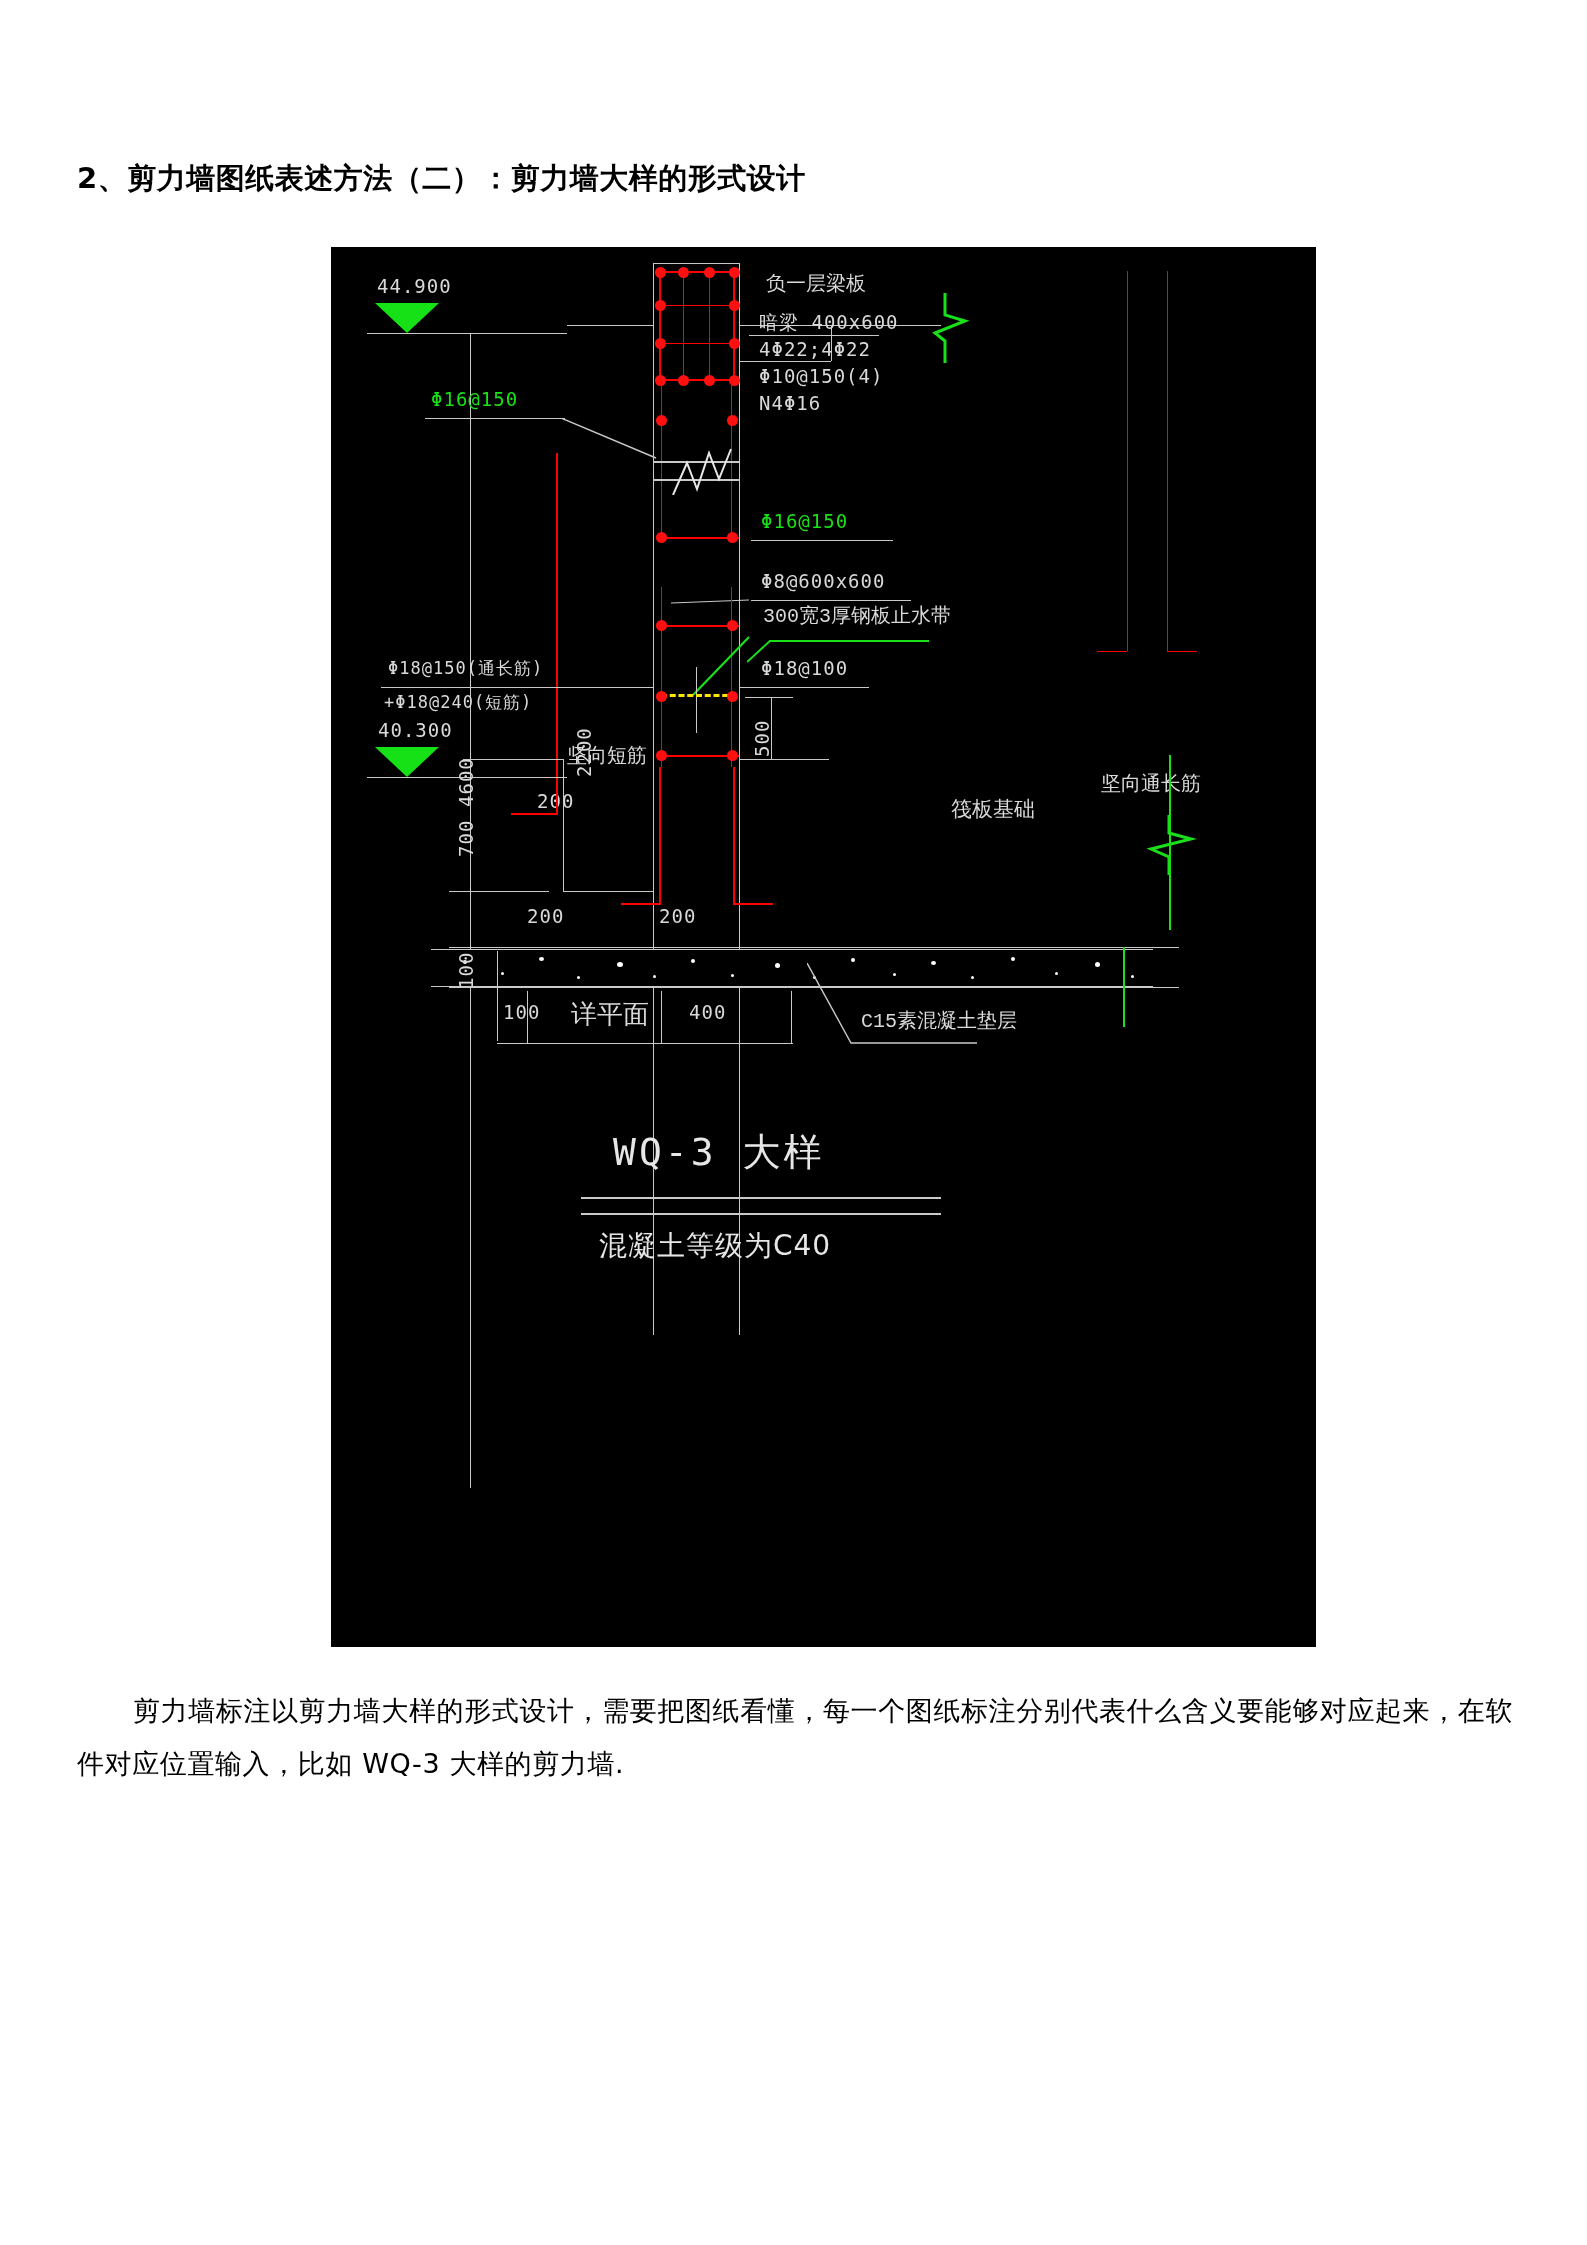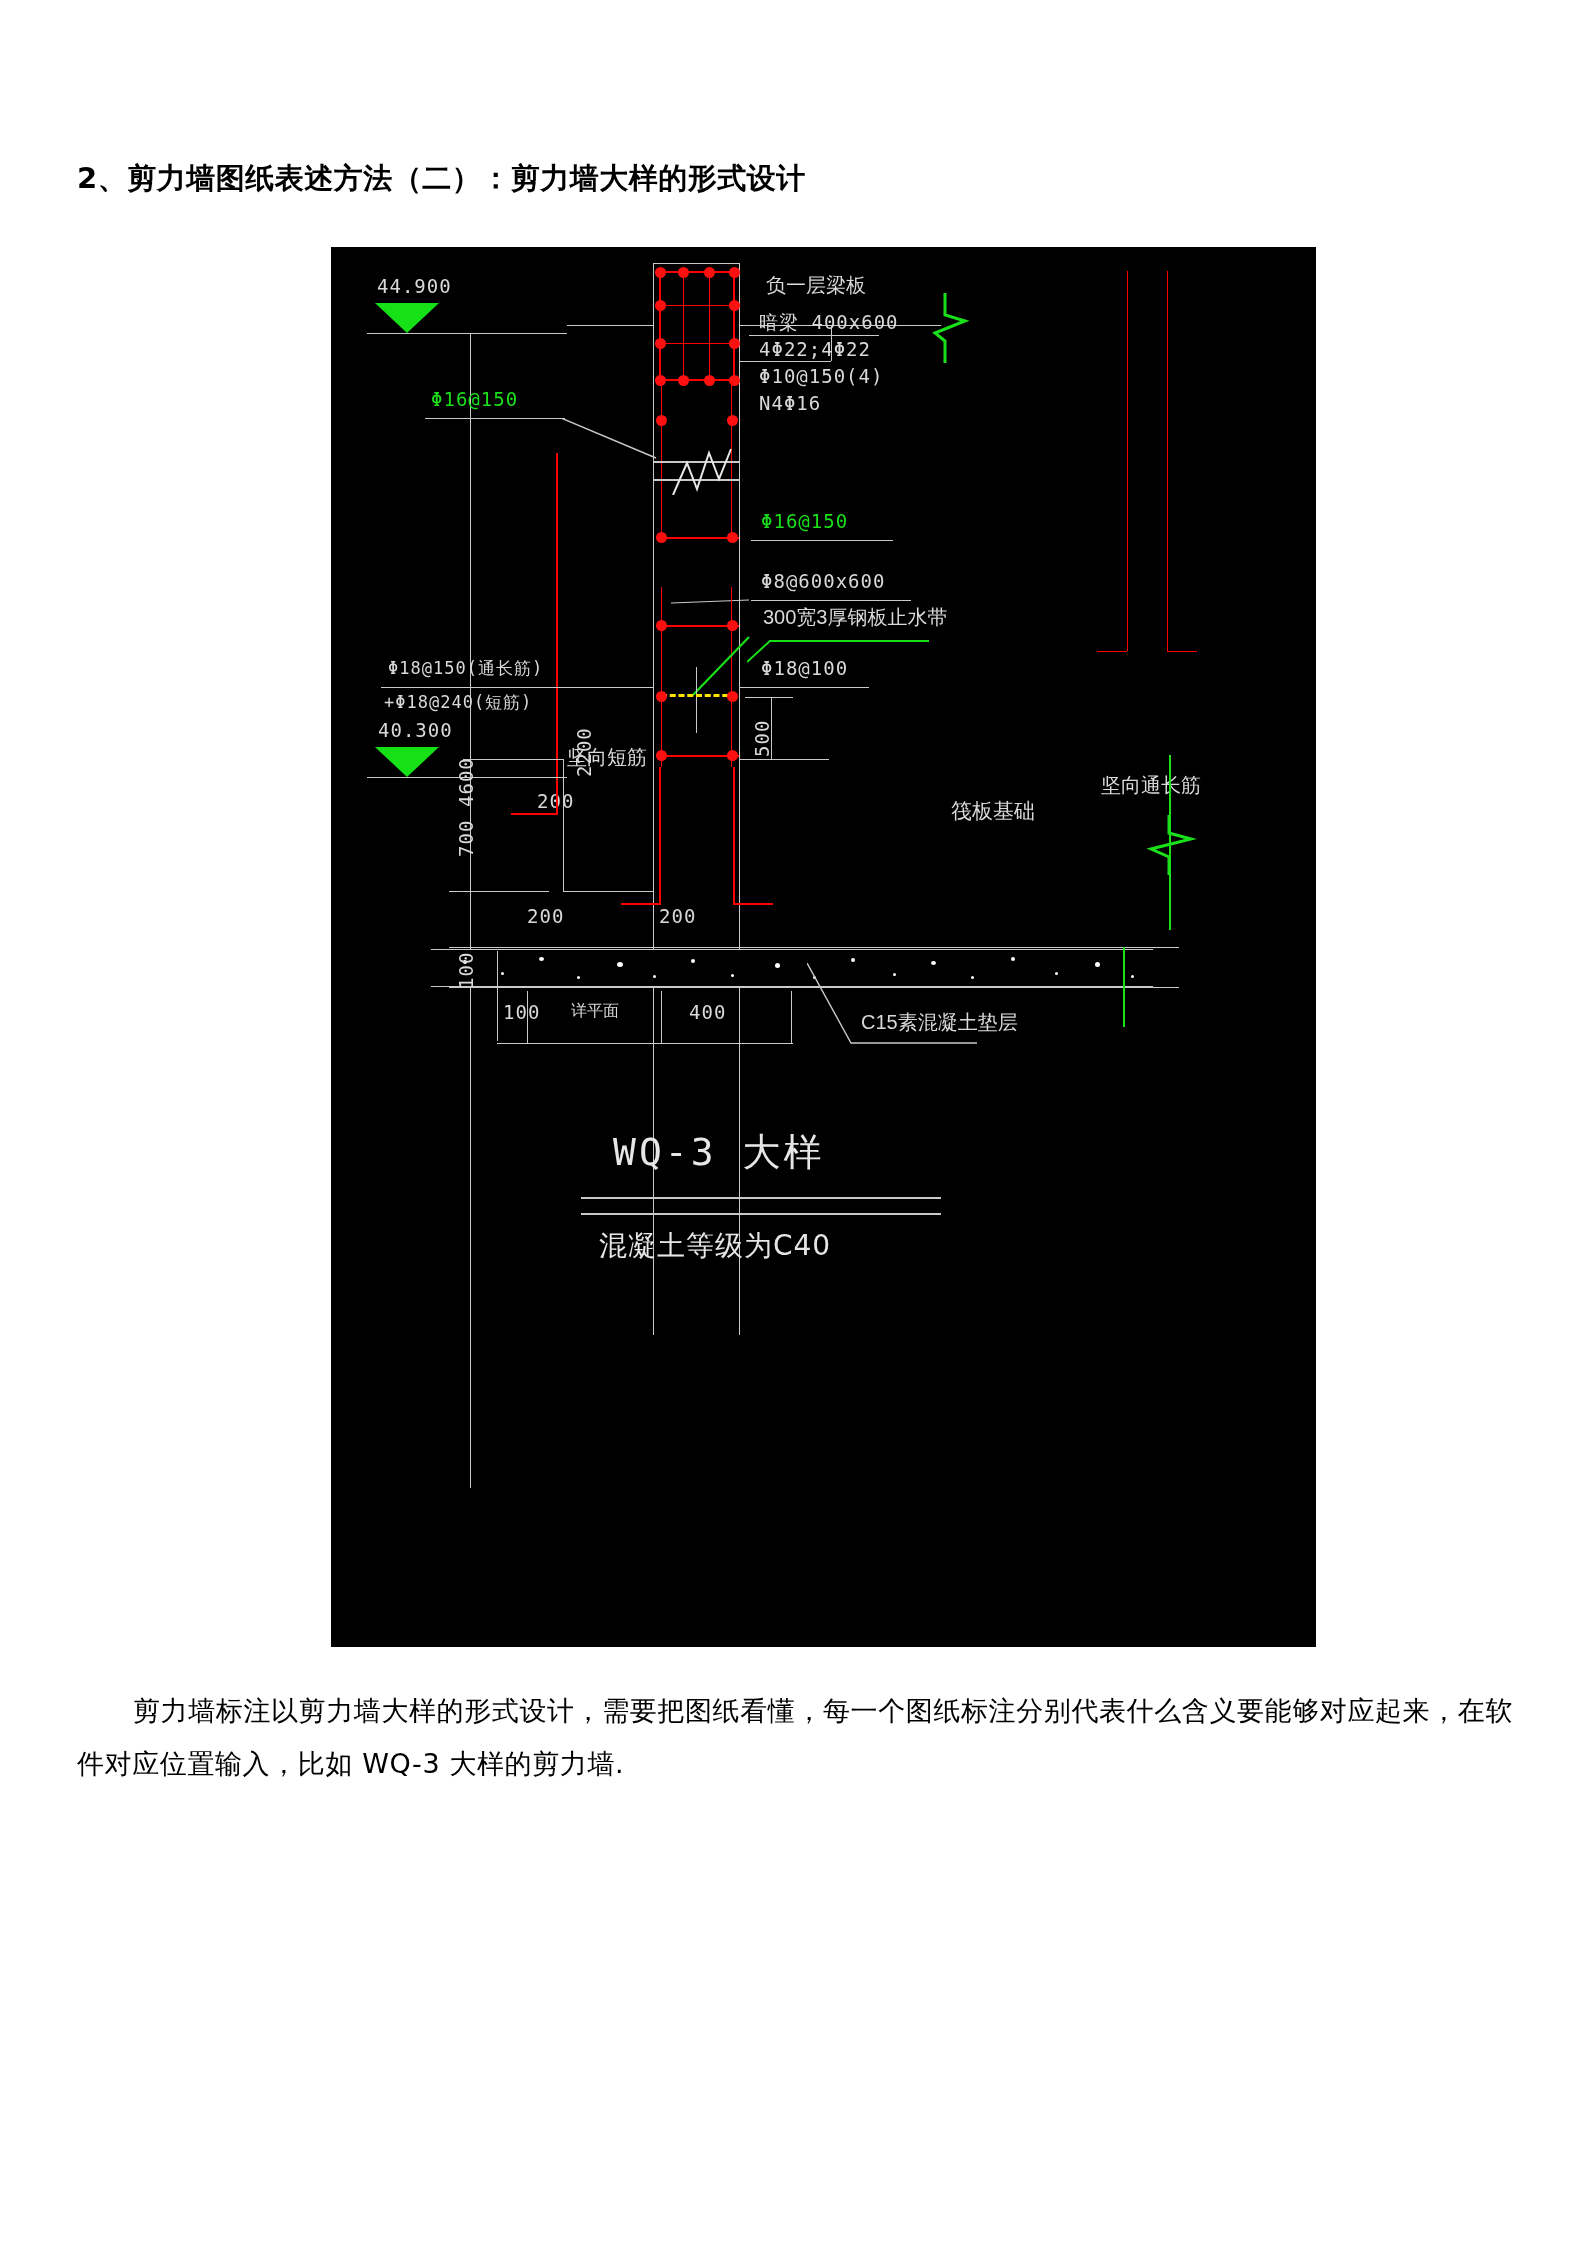--- a/index.html
+++ b/index.html
@@ -50,21 +50,21 @@
 
   .lbl {
     position: absolute;
     color: #d9d9d9;
     font-family: "DejaVu Sans Mono", monospace;
     font-size: 19px;
     white-space: nowrap;
     letter-spacing: 1px;
     line-height: 1;
   }
-  .lbl.cjk { font-family: Liberation Sans, sans-serif; letter-spacing:0px; }
+  .lbl.cjk { font-family: Liberation Mono, monospace; letter-spacing:0px; }
   .lbl.green { color:#19e019; }
   .lbl.small { font-size:17px; }
   .lbl.rot { transform-origin: 0 0; transform: rotate(-90deg); }
 
   .ln { position:absolute; background:#c9c9c9; }
   .ln.h { height:1px; }
   .ln.v { width:1px; }
   .ln.red { background:#ff0000; }
   .ln.grn { background:#19e019; }
 
@@ -328,21 +328,21 @@
 
       <div class="lbl rot" style="left:126px; top:742px;">100</div>
 
       <div class="ln v" style="left:166px; top:704px; height:90px;"></div>
       <div class="ln v" style="left:196px; top:744px; height:52px;"></div>
       <div class="ln v" style="left:330px; top:744px; height:52px;"></div>
       <div class="ln v" style="left:460px; top:744px; height:52px;"></div>
       <div class="ln h" style="left:166px; top:796px; width:296px;"></div>
 
       <div class="lbl" style="left:172px; top:756px;">100</div>
-      <div class="lbl cjk" style="left:240px; top:756px; font-size:16px;">详平面</div>
+      <div class="lbl cjk" style="left:240px; top:756px; font-size:26px;">详平面</div>
       <div class="lbl" style="left:358px; top:756px;">400</div>
 
       <svg style="position:absolute; left:476px; top:716px;" width="180" height="86">
         <polyline points="0,0 44,80 170,80" fill="none" stroke="#c9c9c9" stroke-width="1.4"></polyline>
       </svg>
       <div class="lbl cjk" style="left:530px; top:765px; font-size:20px;">C15素混凝土垫层</div>
       <div class="ln grn v" style="left:792px; top:700px; height:80px; width:2px;"></div>
 
       <div class="title-main" style="left:282px; top:880px;">WQ-3 大样</div>
       <div class="ln h" style="left:250px; top:950px; width:360px; height:2px;"></div>

